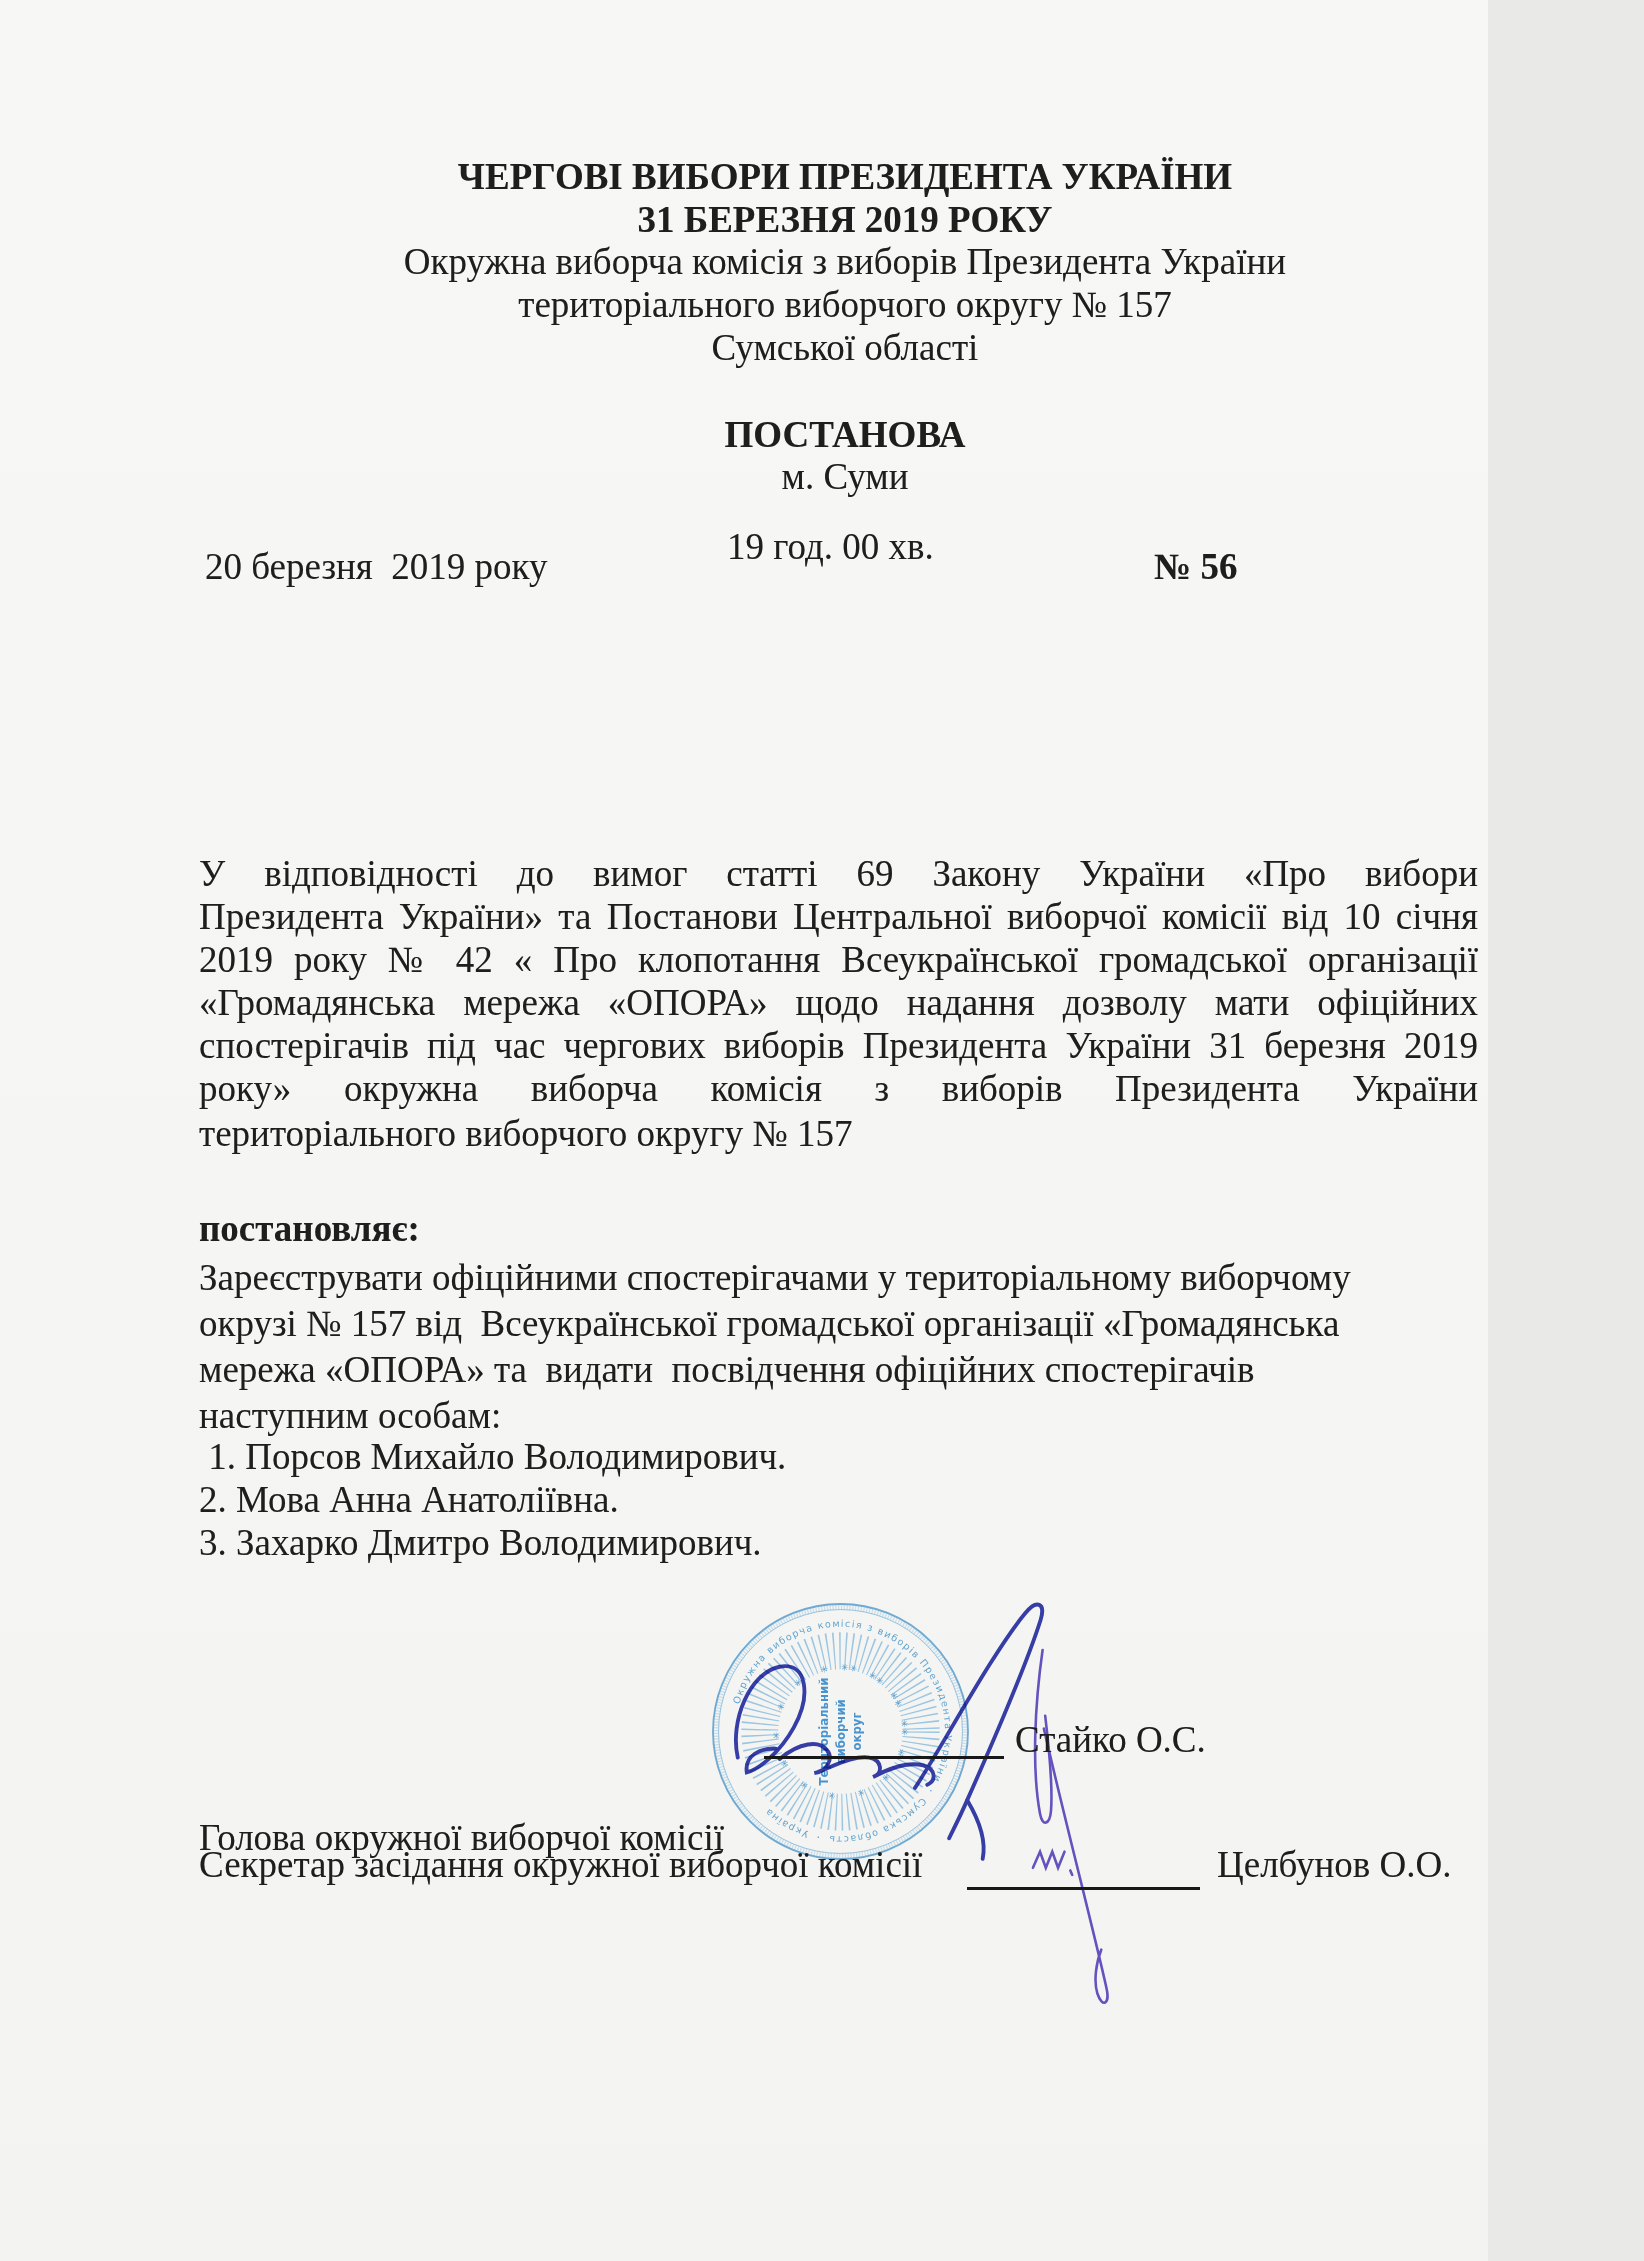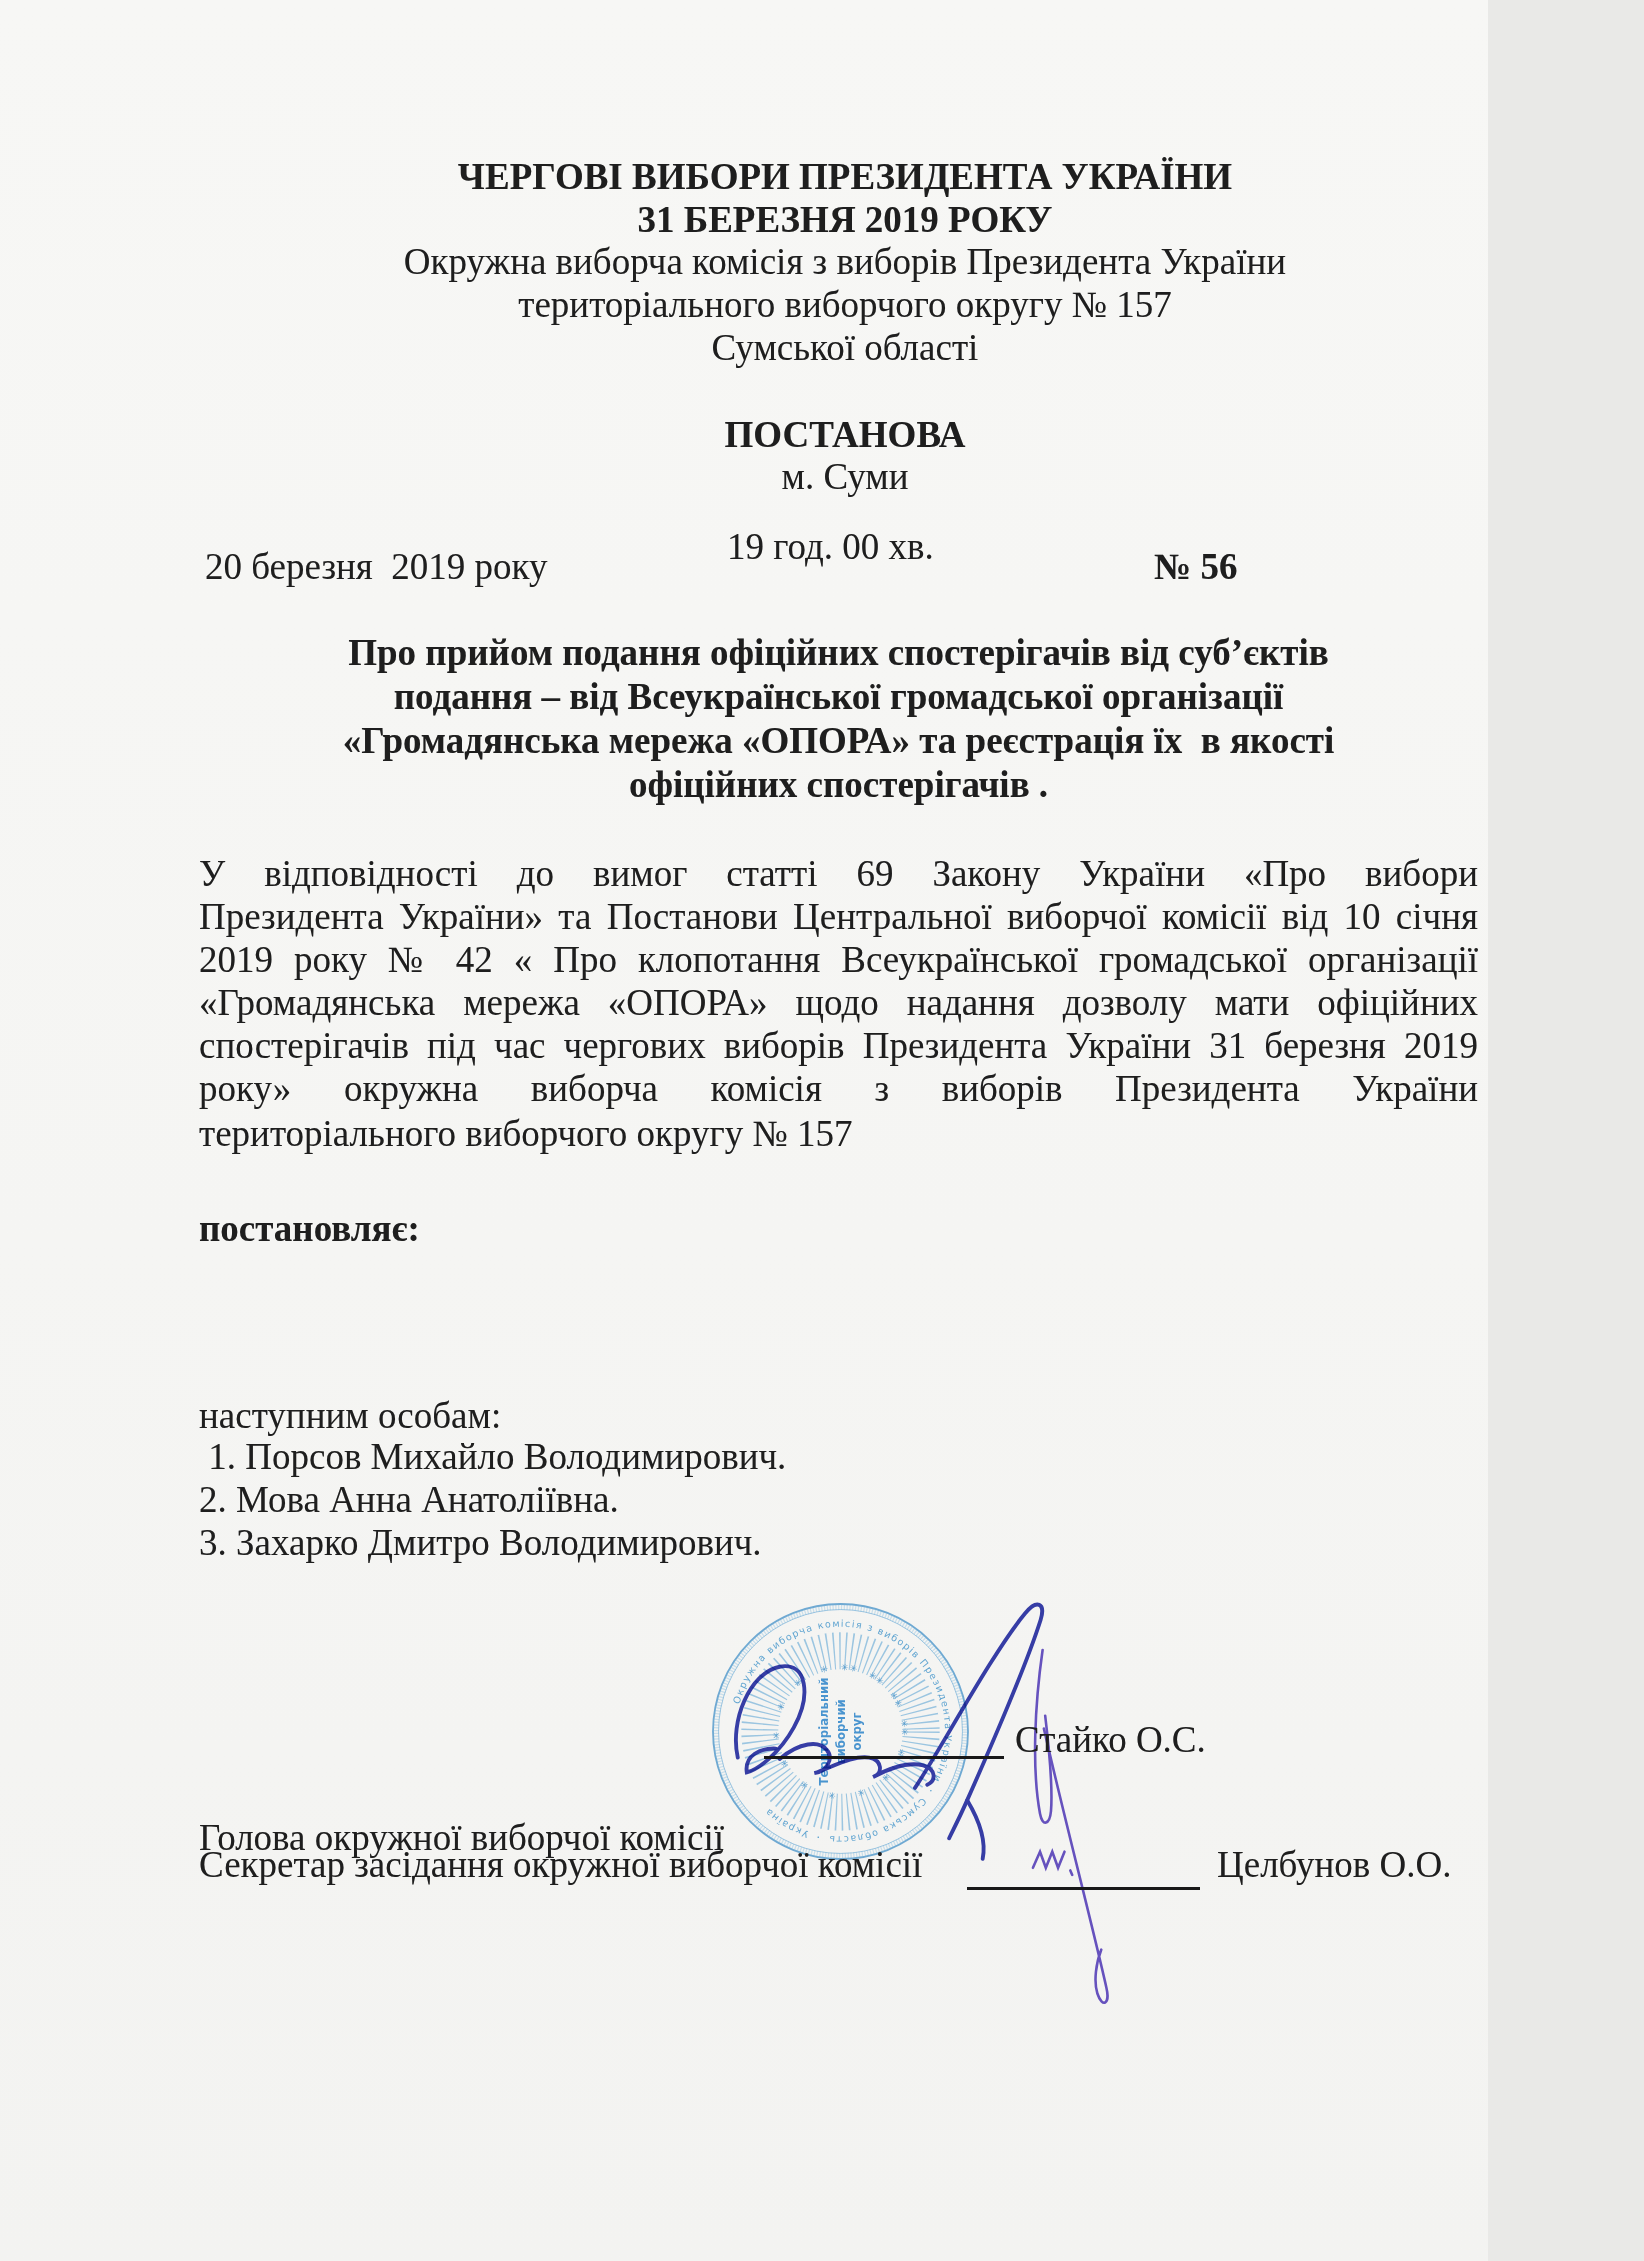--- a/index.html
+++ b/index.html
@@ -66,34 +66,33 @@
 територіального виборчого округу № 157
 Сумської області</div>
 
   <div class="abs doc-title t58 b center soft">ПОСТАНОВА</div>
   <div class="abs doc-city t58 center soft">м. Суми</div>
 
   <span class="abs meta-date t58 pre soft">20 березня  2019 року</span>
   <span class="abs meta-time t58 pre soft">19 год. 00 хв.</span>
   <span class="abs meta-number t58 pre soft">№ 56</span>
 
-  <div class="abs subject t58 b center pre soft">Про прийом подання офіційних спостерігачів від суб’єктів
-подання – від Всеукраїнської громадської організації
-«Громадянська мережа «ОПОРА» та реєстрація їх  в якості
-офіційних спостерігачів .</div>
 
   <div class="abs body-just t58 preline soft">У відповідності до вимог статті 69 Закону України «Про вибори
 Президента України» та Постанови Центральної виборчої комісії від 10 січня
 2019 року № 42 « Про клопотання Всеукраїнської громадської організації
 «Громадянська мережа «ОПОРА» щодо надання дозволу мати офіційних
 спостерігачів під час чергових виборів Президента України 31 березня 2019
 року» окружна виборча комісія з виборів Президента України</div>
   <div class="abs body-last t58 soft">територіального виборчого округу № 157</div>
 
   <div class="abs resolve-kw t58 b soft">постановляє:</div>
+  <div class="abs resolve-par t58 pre soft">Зареєструвати офіційними спостерігачами у територіальному виборчому
+окрузі № 157 від  Всеукраїнської громадської організації «Громадянська
+мережа «ОПОРА» та  видати  посвідчення офіційних спостерігачів</div>
   <div class="abs t58 pre soft" style="left:199px;top:1394px;">наступним особам:</div>
   <div class="abs observers t58 pre soft"> 1. Порсов Михайло Володимирович.
 2. Мова Анна Анатоліївна.
 3. Захарко Дмитро Володимирович.</div>
 
   <svg class="abs stamp-svg" viewBox="0 0 440 440" aria-hidden="true">
     <g>
       <circle cx="220" cy="220" r="207" fill="none" stroke="#4d9bd5" stroke-width="3" opacity=".85"></circle>
       <circle cx="220" cy="220" r="198" fill="none" stroke="#5aa7dd" stroke-width="1.4" opacity=".7"></circle>
       <circle cx="220" cy="220" r="202" fill="none" stroke="#74b6e4" stroke-width="9" stroke-dasharray="2 2.6" opacity=".35"></circle>

